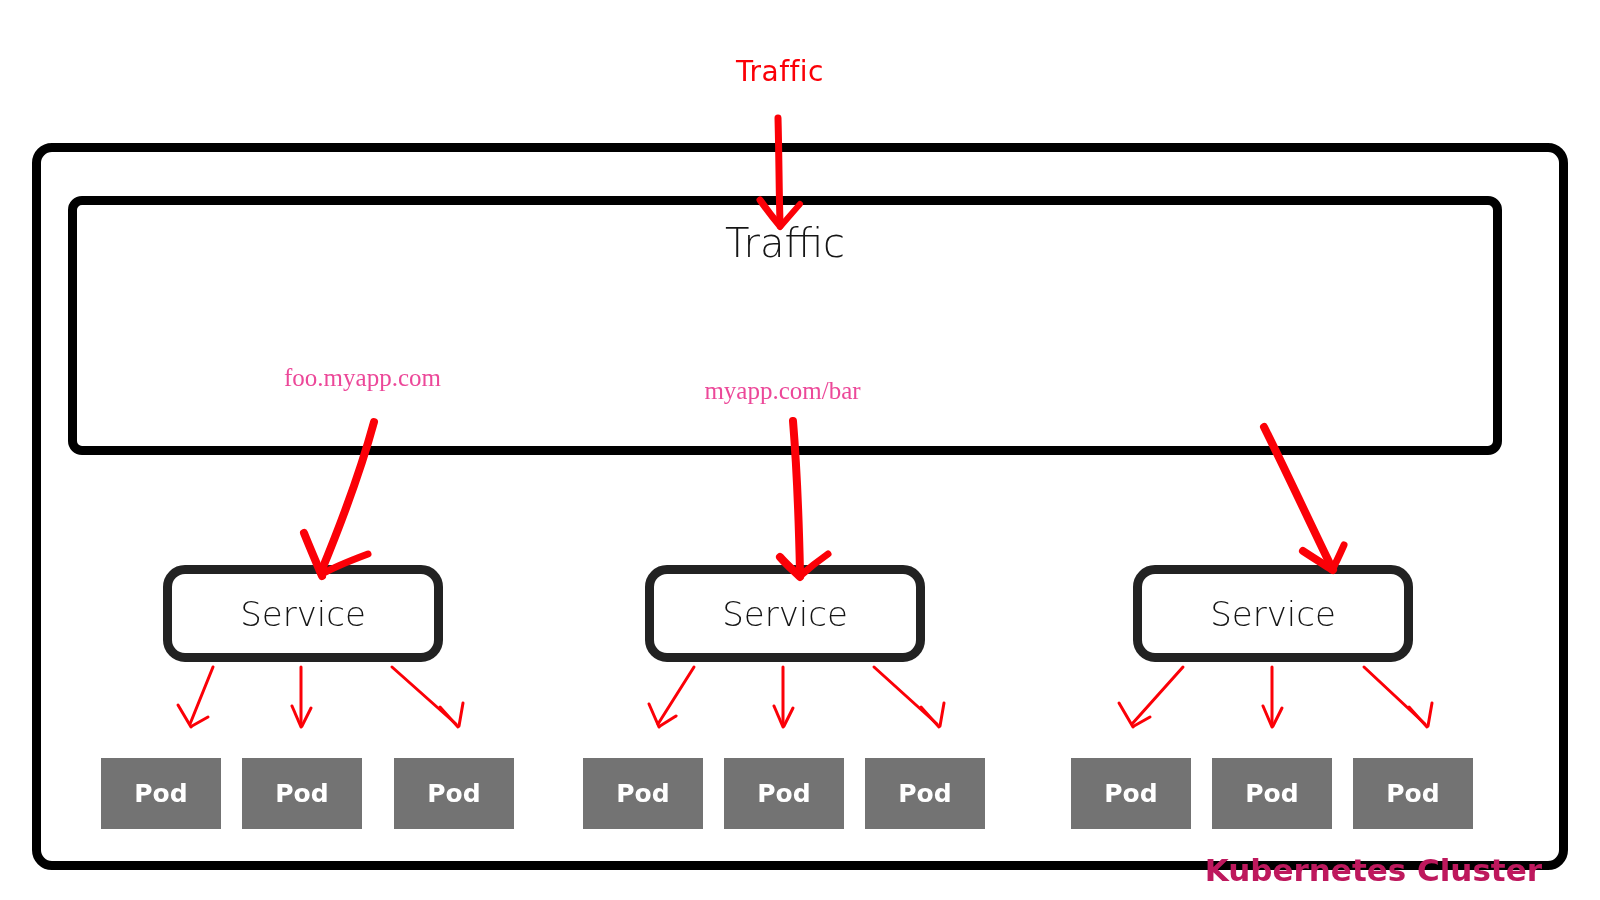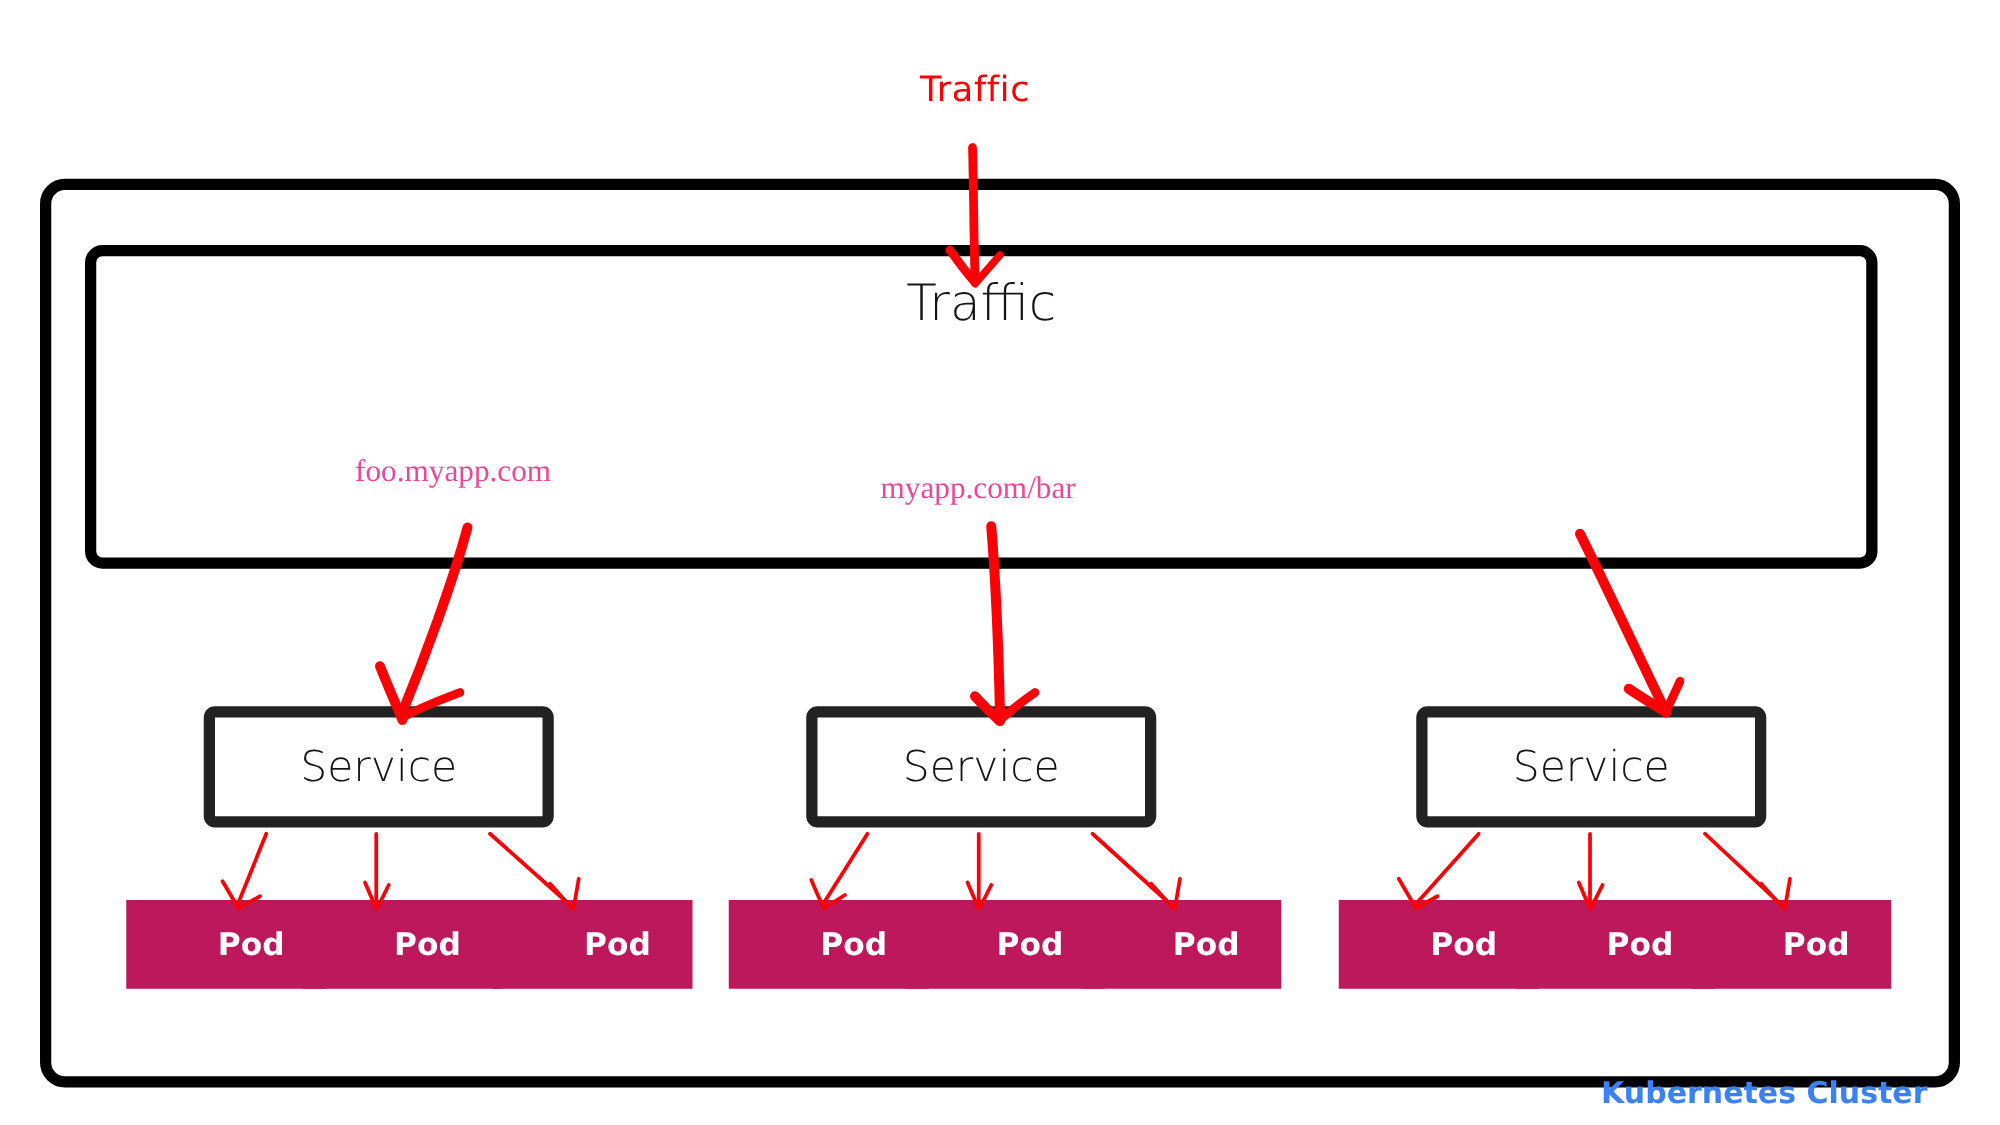--- a/index.html
+++ b/index.html
@@ -53,23 +53,23 @@
     box-sizing: border-box;
     border: 9px solid #000000;
     border-radius: 20px;
     background: #ffffff;
     z-index: 1;
   }
   .cluster-label {
     position: absolute;
     right: 58px;
     bottom: 12px;
-    color: #3b82f6;
-    font-family: "DejaVu Sans", sans-serif;
-    font-size: 24px;
+    color: #be185d;
+    font-family: "DejaVu Sans", sans-serif;
+    font-size: 31px;
     font-weight: bold;
     letter-spacing: 0px;
     white-space: nowrap;
     z-index: 4;
   }
 
   
   .ingress-box {
     position: absolute;
     left: 68px;
@@ -111,50 +111,49 @@
   .route-other { left: 1060px; top: 365px; width: 375px; }
 
   
   .service-box {
     position: absolute;
     top: 565px;
     width: 280px;
     height: 97px;
     box-sizing: border-box;
     border: 9px solid #222222;
-    border-radius: 9px;
+    border-radius: 22px;
     background: #ffffff;
     display: flex;
     align-items: center;
     justify-content: center;
     z-index: 3;
   }
   .service-box .service-label {
     font-family: "DejaVu Sans", sans-serif;
     font-size: 34px;
     font-weight: 300;
     color: #151515;
     line-height: 1;
   }
   .service-1 { left: 163px; }
   .service-2 { left: 645px; }
   .service-3 { left: 1133px; }
 
   
   .pod-box {
     position: absolute;
-    top: 720px;
+    top: 758px;
     width: 120px;
     height: 71px;
-    background: #be185d;
+    background: #737373;
     display: flex;
     align-items: center;
     justify-content: center;
     z-index: 3;
-    padding-left: 40px;
   }
   .pod-box .pod-label {
     font-family: "DejaVu Sans", sans-serif;
     font-size: 25px;
     font-weight: bold;
     color: #ffffff;
     line-height: 1;
   }
 </style>
 </head>

